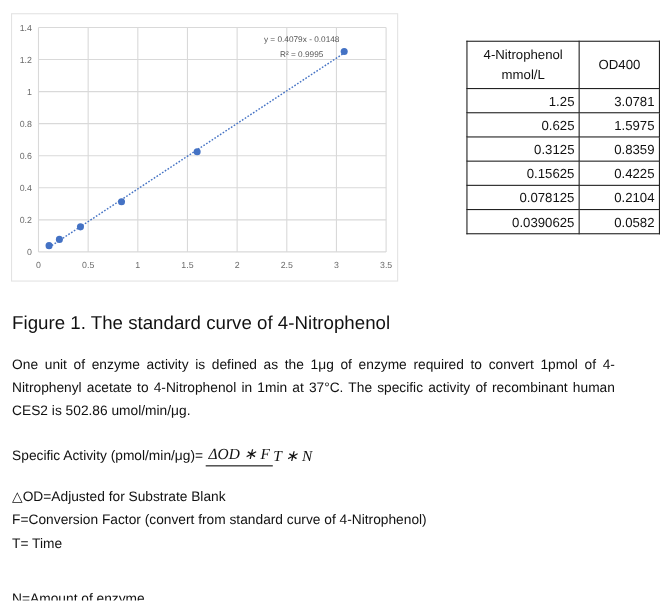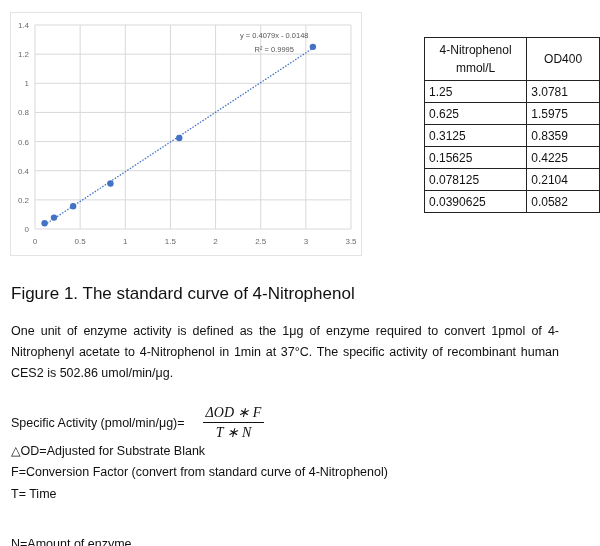--- a/index.html
+++ b/index.html
@@ -4,26 +4,26 @@
 <style>
   html, body { margin:0; padding:0; background:#ffffff; }
   body { width:600px; height:546px; position:relative; overflow:hidden; font-family:"Liberation Sans", sans-serif; color:#111; }
   .chart-frame { position:absolute; left:10px; top:12px; width:350px; height:242px; border:1px solid #e3e3e3; background:#fff; }
   .chart-svg { position:absolute; left:0; top:0; }
   .tick { font-family:"Liberation Sans", sans-serif; font-size:8px; fill:#6b6b6b; }
   .eq { font-family:"Liberation Sans", sans-serif; font-size:7.5px; fill:#555; }
   table.data { position:absolute; left:387px; top:37px; border-collapse:collapse; font-size:12px;margin-left:37px; }
   table.data td, table.data th { border:1px solid #222; padding:1px 4px; height:19px; font-weight:normal; }
   table.data th { height:40px; text-align:center; line-height:18px; }
-  table.data td.c0 { width:106px; text-align:left; }
-  table.data td.c1 { width:74px; }
+  table.data td.c0 { width:106px; text-align:right; }
+  table.data td.c1 { width:74px; text-align:right; }
   .caption { position:absolute; left:11px; top:284px; font-size:17px; }
   .para { position:absolute; left:11px; top:321px; width:548px; font-size:12.5px; line-height:21px; text-align:justify; }
   .formula-row { position:absolute; left:11px; top:404px; font-size:12.5px; display:flex; align-items:center; }
-  .frac { display:inline-flex; flex-direction:column; align-items:center; font-family:"Liberation Serif", serif; font-style:italic; font-size:14px; margin-left:18px; }
+  .frac { display:inline-flex; flex-direction:row; align-items:center; font-family:"Liberation Serif", serif; font-style:italic; font-size:14px; margin-left:2px; }
   .frac .num { padding:0 3px 1px 3px; border-bottom:1px solid #111; }
   .frac .den { padding-top:1px; }
   .def { position:absolute; left:11px; font-size:12.5px;text-align:right; }
 </style>
 </head>
 <body>
 
 <div class="chart-frame">
   <svg class="chart-svg" id="chart" width="350" height="242">
       <line x1="24" y1="12" x2="24" y2="216" stroke="#d9d9d9" stroke-width="1"></line>

